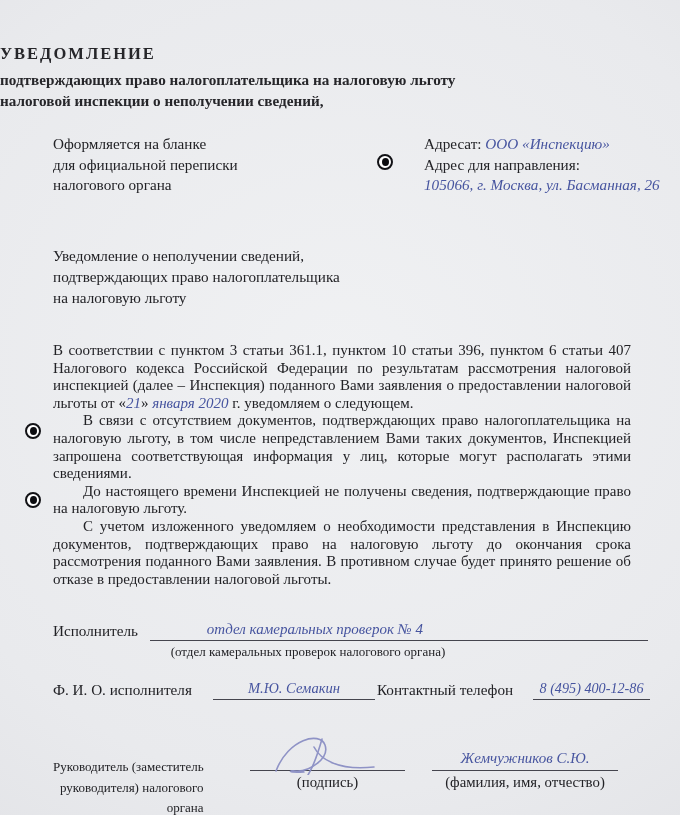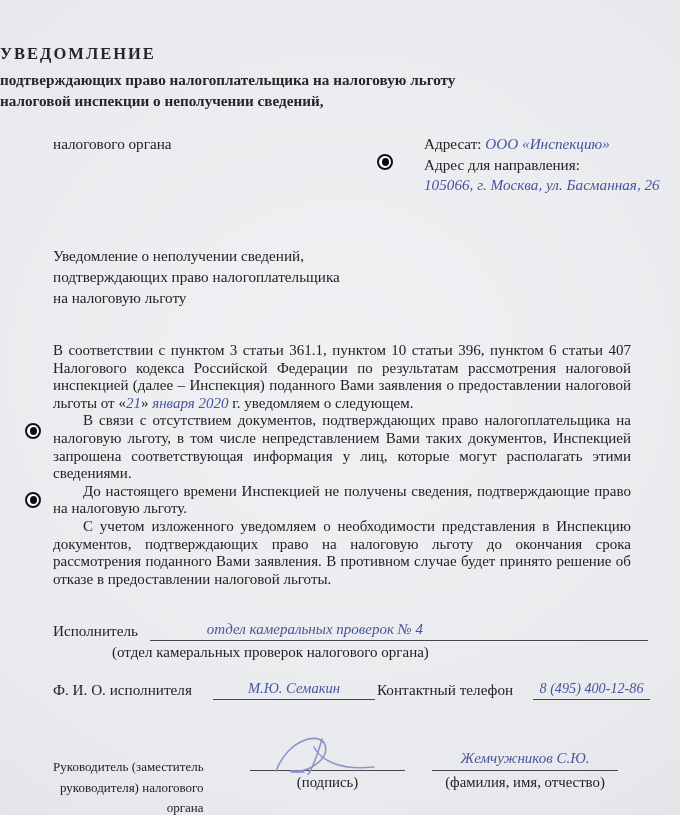--- a/index.html
+++ b/index.html
@@ -30,21 +30,21 @@
   .marker-2{left:25px;top:423px;}
   .marker-3{left:25px;top:492px;}
   
   .body-text{position:absolute;top:342px;left:53px;width:578px;font-size:15px;line-height:17.6px;text-align:justify;}
   .body-text p{margin:0;}
   .body-text p.indent{text-indent:30px;}
   
   .exec-label{position:absolute;left:53px;top:622px;font-size:15.2px;}
   .exec-line{position:absolute;left:150px;top:623px;width:498px;height:17px;border-bottom:1.4px solid #45454e;}
   .exec-value{position:absolute;left:150px;top:621px;width:330px;text-align:center;font-size:15px;}
-  .exec-caption{position:absolute;left:112px;top:644px;width:360px;text-align:left;font-size:15px;}
+  .exec-caption{position:absolute;left:128px;top:644px;width:360px;text-align:center;font-size:13px;}
   
   .fio-label{position:absolute;left:53px;top:681px;font-size:15.2px;}
   .fio-line{position:absolute;left:213px;top:682px;width:162px;height:17px;border-bottom:1.4px solid #45454e;}
   .fio-value{position:absolute;left:213px;top:680px;width:162px;text-align:center;font-size:14.6px;}
   .phone-label{position:absolute;left:377px;top:681px;font-size:15.2px;}
   .phone-line{position:absolute;left:533px;top:682px;width:117px;height:17px;border-bottom:1.4px solid #45454e;}
   .phone-value{position:absolute;left:533px;top:680px;width:117px;text-align:center;font-size:14.2px;white-space:nowrap;font-style:italic;}
   
   .head-label{position:absolute;left:53px;top:757px;font-size:13px;line-height:20.5px;text-align:right;}
   .sig-line{position:absolute;left:250px;top:753px;width:155px;height:17px;border-bottom:1.4px solid #45454e;}
@@ -61,20 +61,22 @@
 
   <div class="title-block">
     <div class="doc-title">УВЕДОМЛЕНИЕ</div>
     <div class="doc-subtitle">
       <div>подтверждающих право налогоплательщика на налоговую льготу</div>
       <div>налоговой инспекции о неполучении сведений,</div>
     </div>
   </div>
 
   <div class="note-left">
+    <div>Оформляется на бланке</div>
+    <div>для официальной переписки</div>
     <div>налогового органа</div>
   </div>
 
   <div class="addressee">
     <div><span>Адресат: </span><span class="blue-it">ООО «Инспекцию»</span></div>
     <div>Адрес для направления:</div>
     <div class="blue-it">105066, г. Москва, ул. Басманная, 26</div>
   </div>
 
   <div class="marker marker-1">

